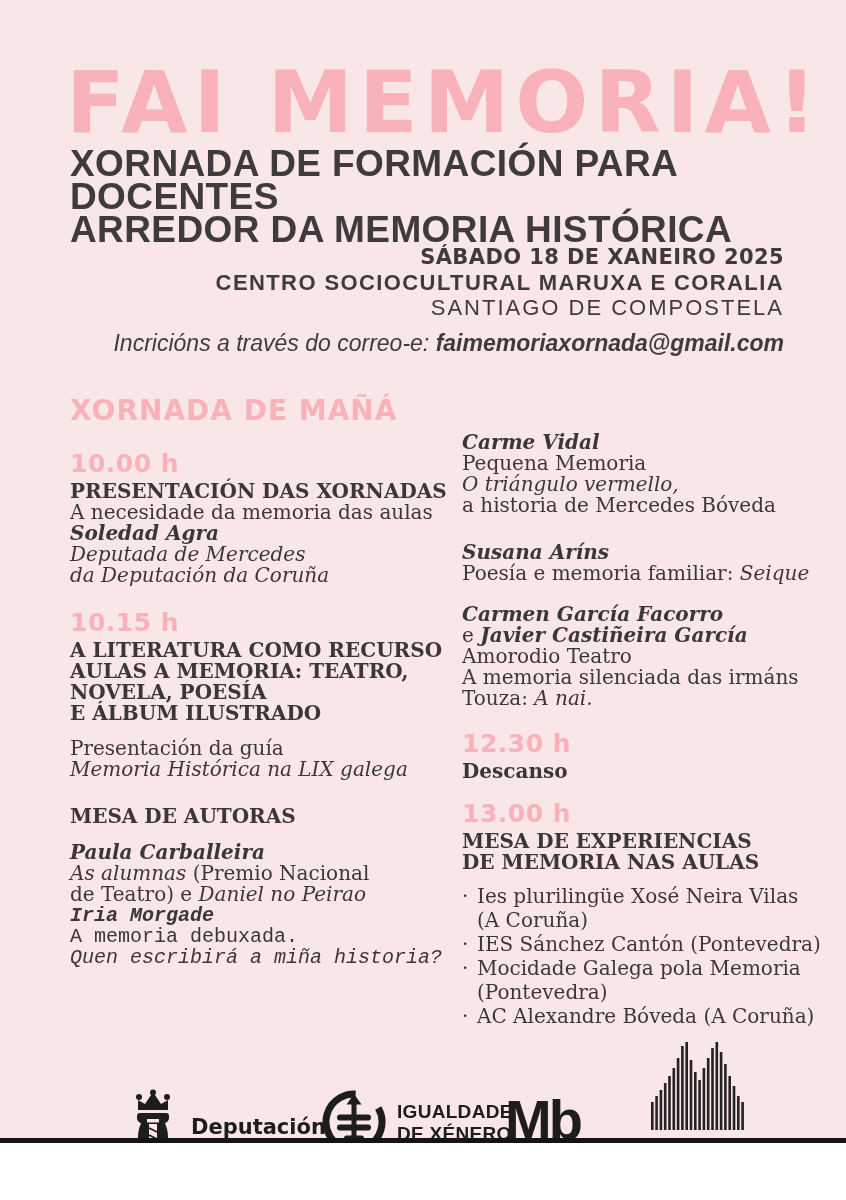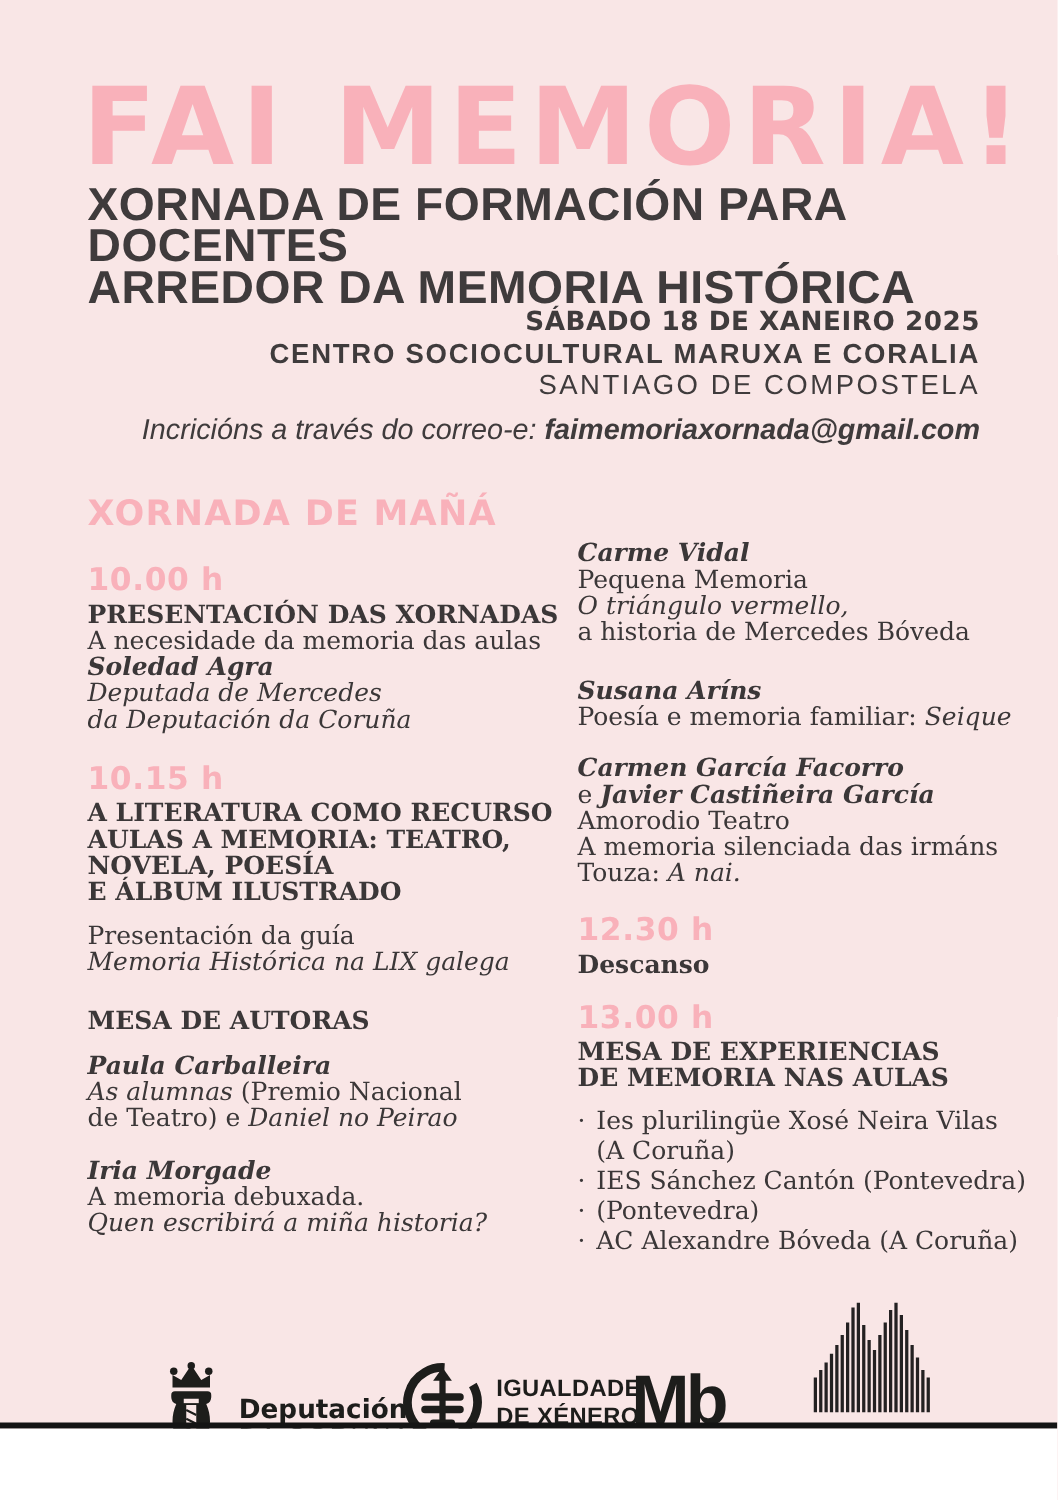--- a/index.html
+++ b/index.html
@@ -65,21 +65,21 @@
   .l{display:block;}
   .b{font-weight:bold;}
   .it{font-style:italic;}
   .bi{font-weight:bold;font-style:italic;}
   .time{
     display:block;font-family:"DejaVu Sans",sans-serif;font-weight:bold;
     font-size:25px;line-height:29px;letter-spacing:0.5px;
     color:var(--accent,#f9b1ba);margin-bottom:3px;
   }
   .mt22{margin-top:22px;} .mt26{margin-top:26px;} .mt20{margin-top:20px;}
-  .mt17{margin-top:17px;} .mt15{margin-top:15px;} .mt21{margin-top:21px;}
+  .mt17{margin-top:17px;} .mt15{margin-top:15px;} .mt21{font-family:Liberation Mono, monospace;}
   .mt14{margin-top:14px;} .mt11{margin-top:11px;}
   .bullets .bullet{position:relative;padding-left:15px;line-height:24px;}
   .bullet .marker{position:absolute;left:0;top:0;}
   
   .logo{position:absolute;color:var(--logo_black,#1d1d1b);}
   .logo-dep{left:126px;top:1088px;display:flex;gap:11px;}
   .logo-dep .txt{padding-top:27px;font-family:"Liberation Sans",sans-serif;}
   .dep-line1{display:block;font-family:"DejaVu Sans",sans-serif;font-weight:bold;font-size:21px;line-height:24px;}
   .dep-line2{display:block;font-size:21px;line-height:24px;letter-spacing:1.5px;}
   .logo-ig{left:320px;top:1088px;display:flex;gap:9px;}
@@ -198,20 +198,21 @@
           <span class="marker">·</span>
           <span class="l">Ies plurilingüe Xosé Neira Vilas</span>
           <span class="l">(A Coruña)</span>
         </div>
         <div class="bullet">
           <span class="marker">·</span>
           <span class="l">IES Sánchez Cantón (Pontevedra)</span>
         </div>
         <div class="bullet">
           <span class="marker">·</span>
+          <span class="l">Mocidade Galega pola Memoria</span>
           <span class="l">(Pontevedra)</span>
         </div>
         <div class="bullet">
           <span class="marker">·</span>
           <span class="l">AC Alexandre Bóveda (A Coruña)</span>
         </div>
       </div>
     </div>
 
   </div>

